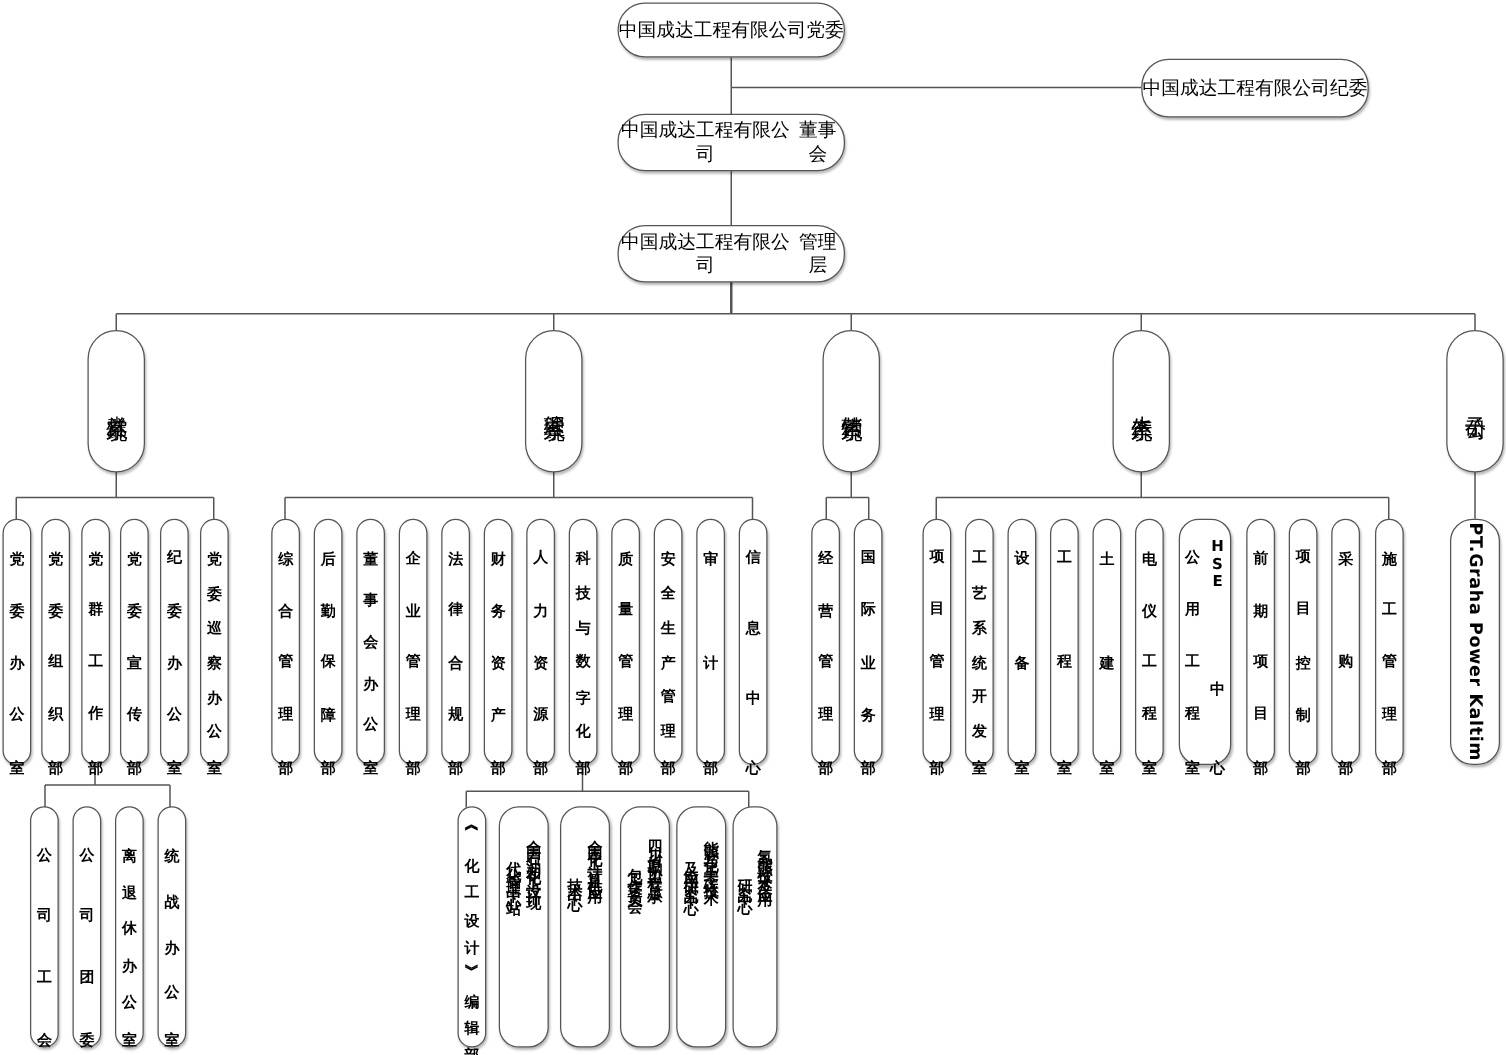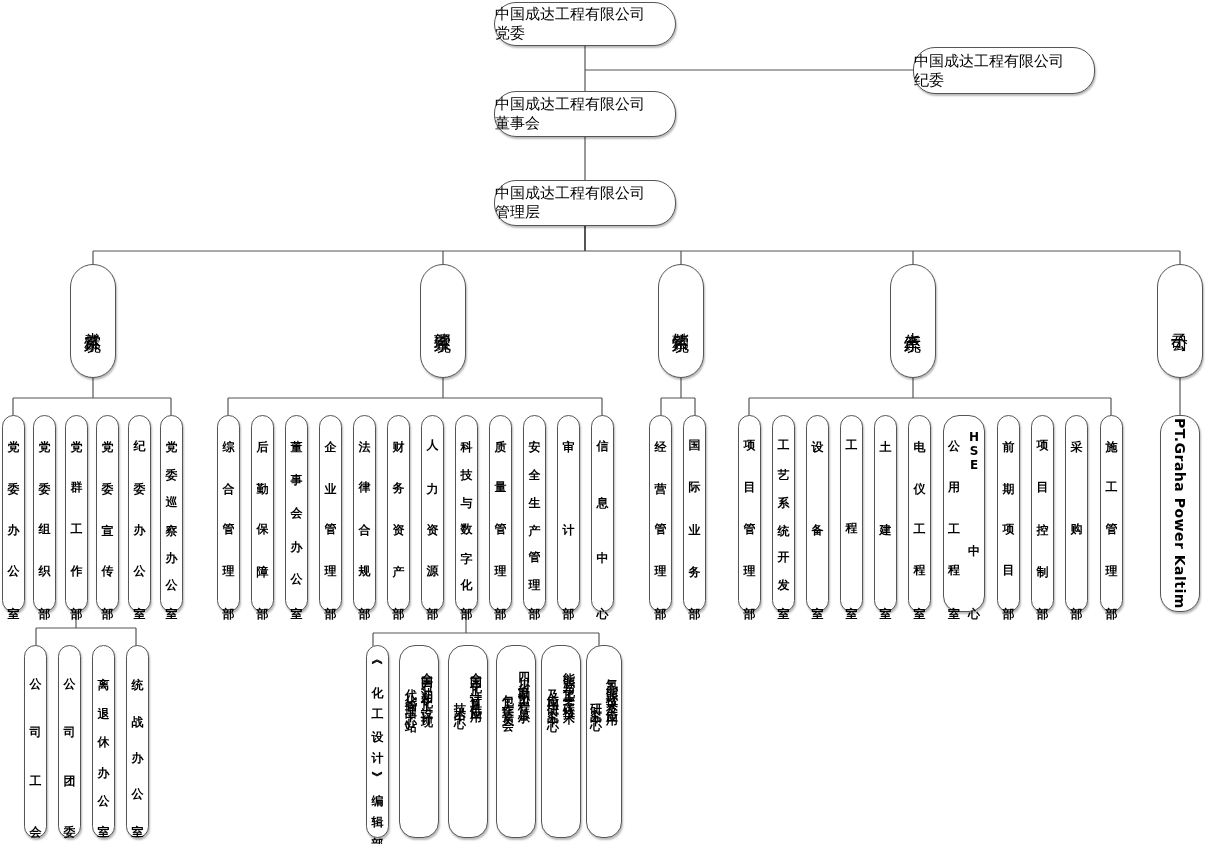--- a/index.html
+++ b/index.html
@@ -1,21 +1,21 @@
 <!DOCTYPE html>
 <html><head>
 <meta charset="utf-8">
 <style>
   html, body { margin: 0; padding: 0; background: #ffffff; }
   body { width: 1205px; height: 844px; position: relative; overflow: hidden;
          font-family: "DejaVu Sans", "Liberation Sans", sans-serif; color: #000; }
   #lines { position: absolute; left: 0; top: 0; width: 1205px; height: 844px; pointer-events: none; }
   .box { position: absolute; box-sizing: border-box; background: #fff;
          border: 1px solid #555; box-shadow: 1px 2px 2px rgba(0,0,0,0.28); }
-  .hbox { border-radius: 22px; display: flex; flex-direction: column; align-items: flex-start;
+  .hbox { border-radius: 22px; display: flex; flex-direction: row; align-items: center;
           justify-content: center; font-size: 15px; line-height: 19px; text-align: center; }
   .sys { border-radius: 30px; display: flex; align-items: center; justify-content: center;
          font-size: 17px; }
   .sys span { writing-mode: vertical-rl; text-orientation: upright; letter-spacing: 1px; line-height: 20px; }
   .dept { border-radius: 16px; display: flex; justify-content: center; padding: 14px 0;
           font-size: 12px; font-weight: bold; }
   .dept span { writing-mode: vertical-rl; text-orientation: upright; line-height: 16px;
                text-align: justify; text-align-last: justify; }
   .dept2 { border-radius: 16px; display: flex; flex-direction: row-reverse; justify-content: center;
            padding: 16px 0; font-size: 12px; font-weight: bold; gap: 0; }

